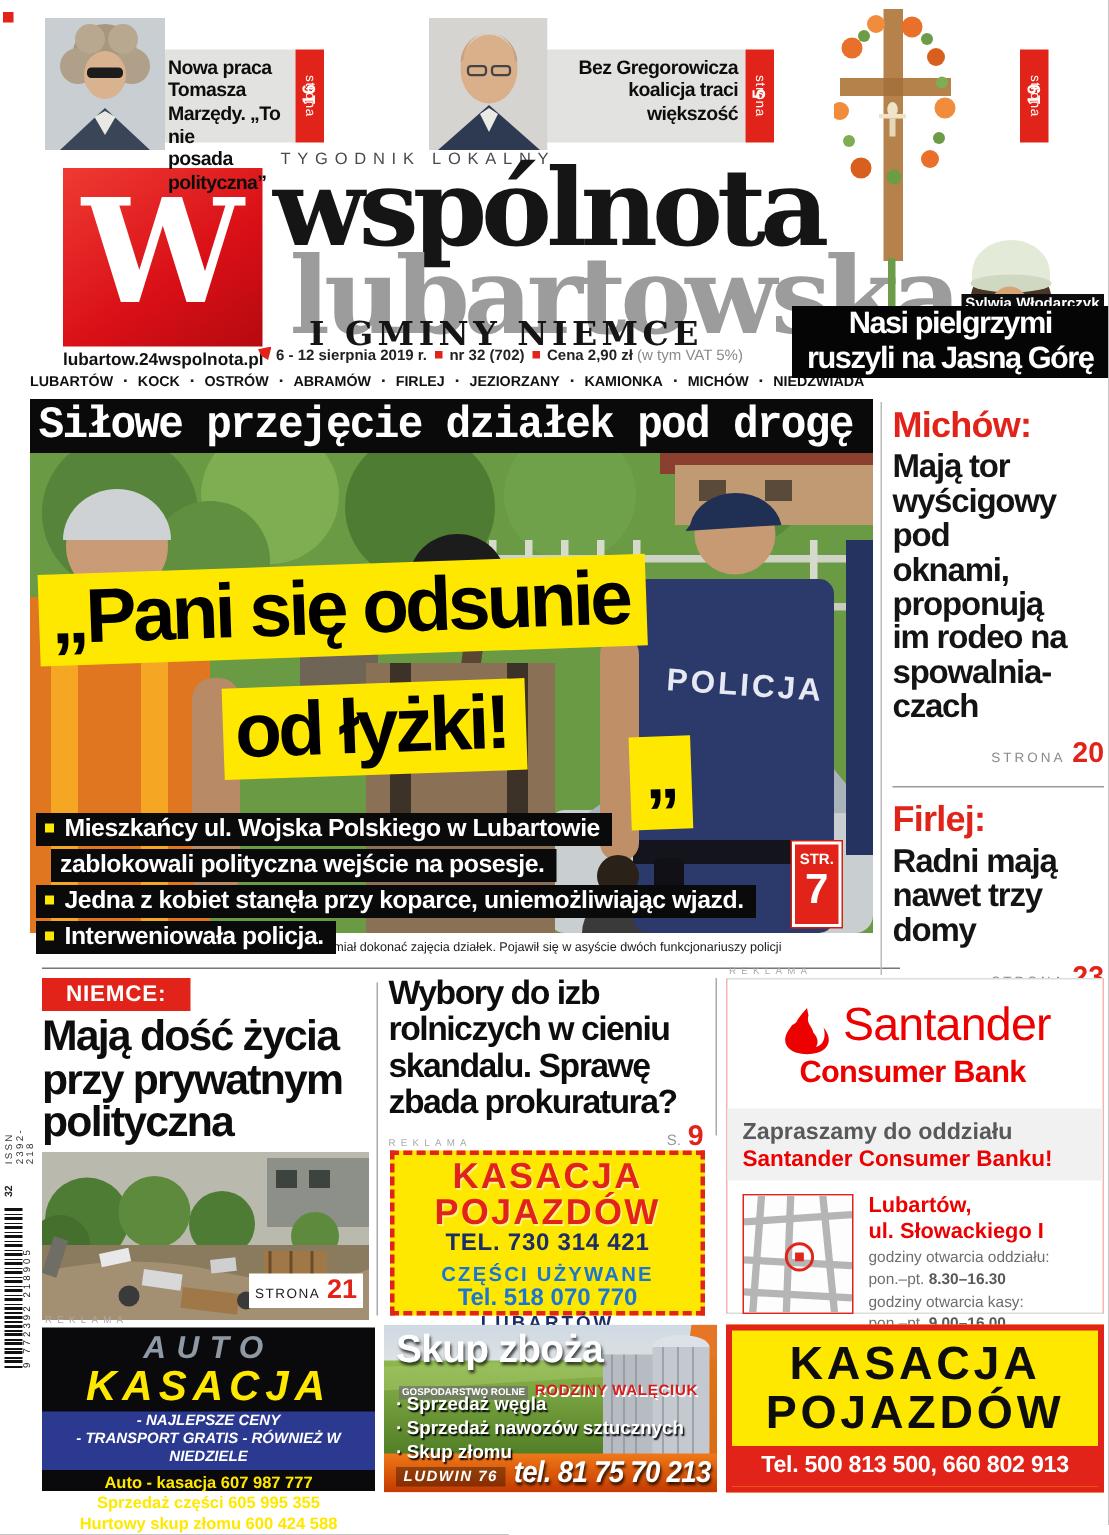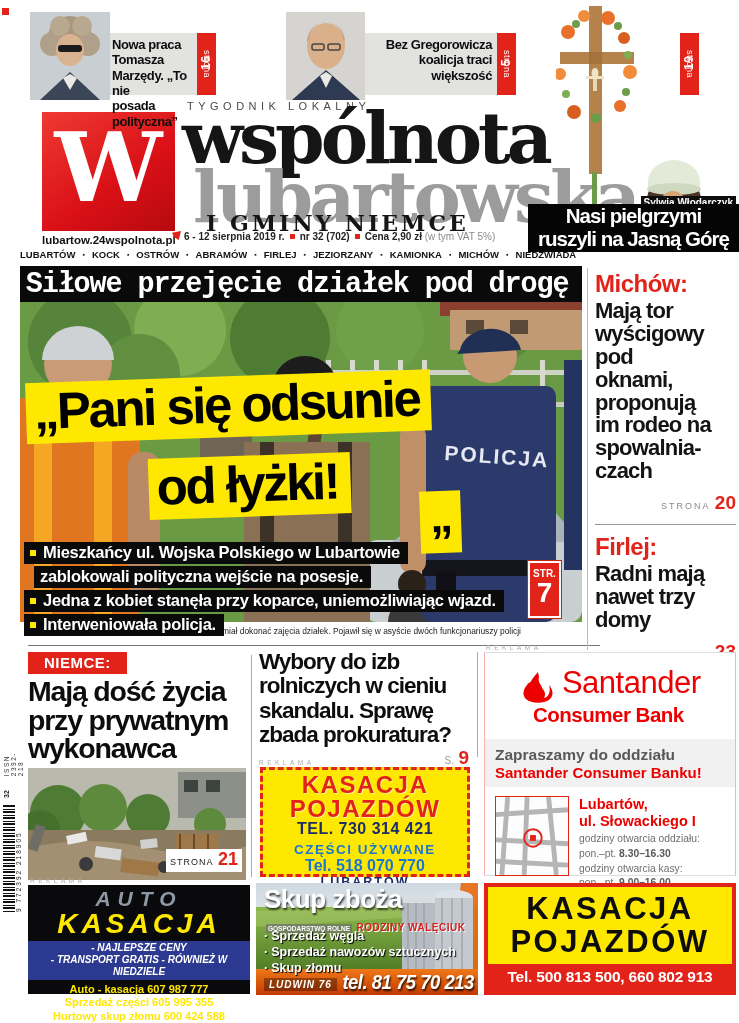--- a/index.html
+++ b/index.html
@@ -413,21 +413,21 @@
     <div class="side-page">
       <span class="w">STRONA</span> <span class="n">23</span>
     </div>
   </div>
 
   <div class="abs niemce">
     <span class="kicker">NIEMCE:</span>
     <div class="niemce-hl">
       <div>Mają dość życia</div>
         <div>przy prywatnym</div>
-        <div>wykonawca</div>
+        <div>polityczna</div>
     </div>
     <div class="niemce-photo">
       <svg width="218" height="112" viewBox="0 0 218 112">
         <rect width="218" height="112" fill="#b9b9ad"></rect>
         <rect x="150" y="4" width="68" height="46" fill="#8d9089"></rect>
         <rect x="156" y="12" width="14" height="12" fill="#3d4440"></rect>
           <rect x="178" y="12" width="14" height="12" fill="#3d4440"></rect>
         <circle cx="30" cy="45" r="28" fill="#4f7c34"></circle>
           <circle cx="75" cy="40" r="24" fill="#5d8a3d"></circle>
         <circle cx="120" cy="48" r="22" fill="#4f7c34"></circle>

